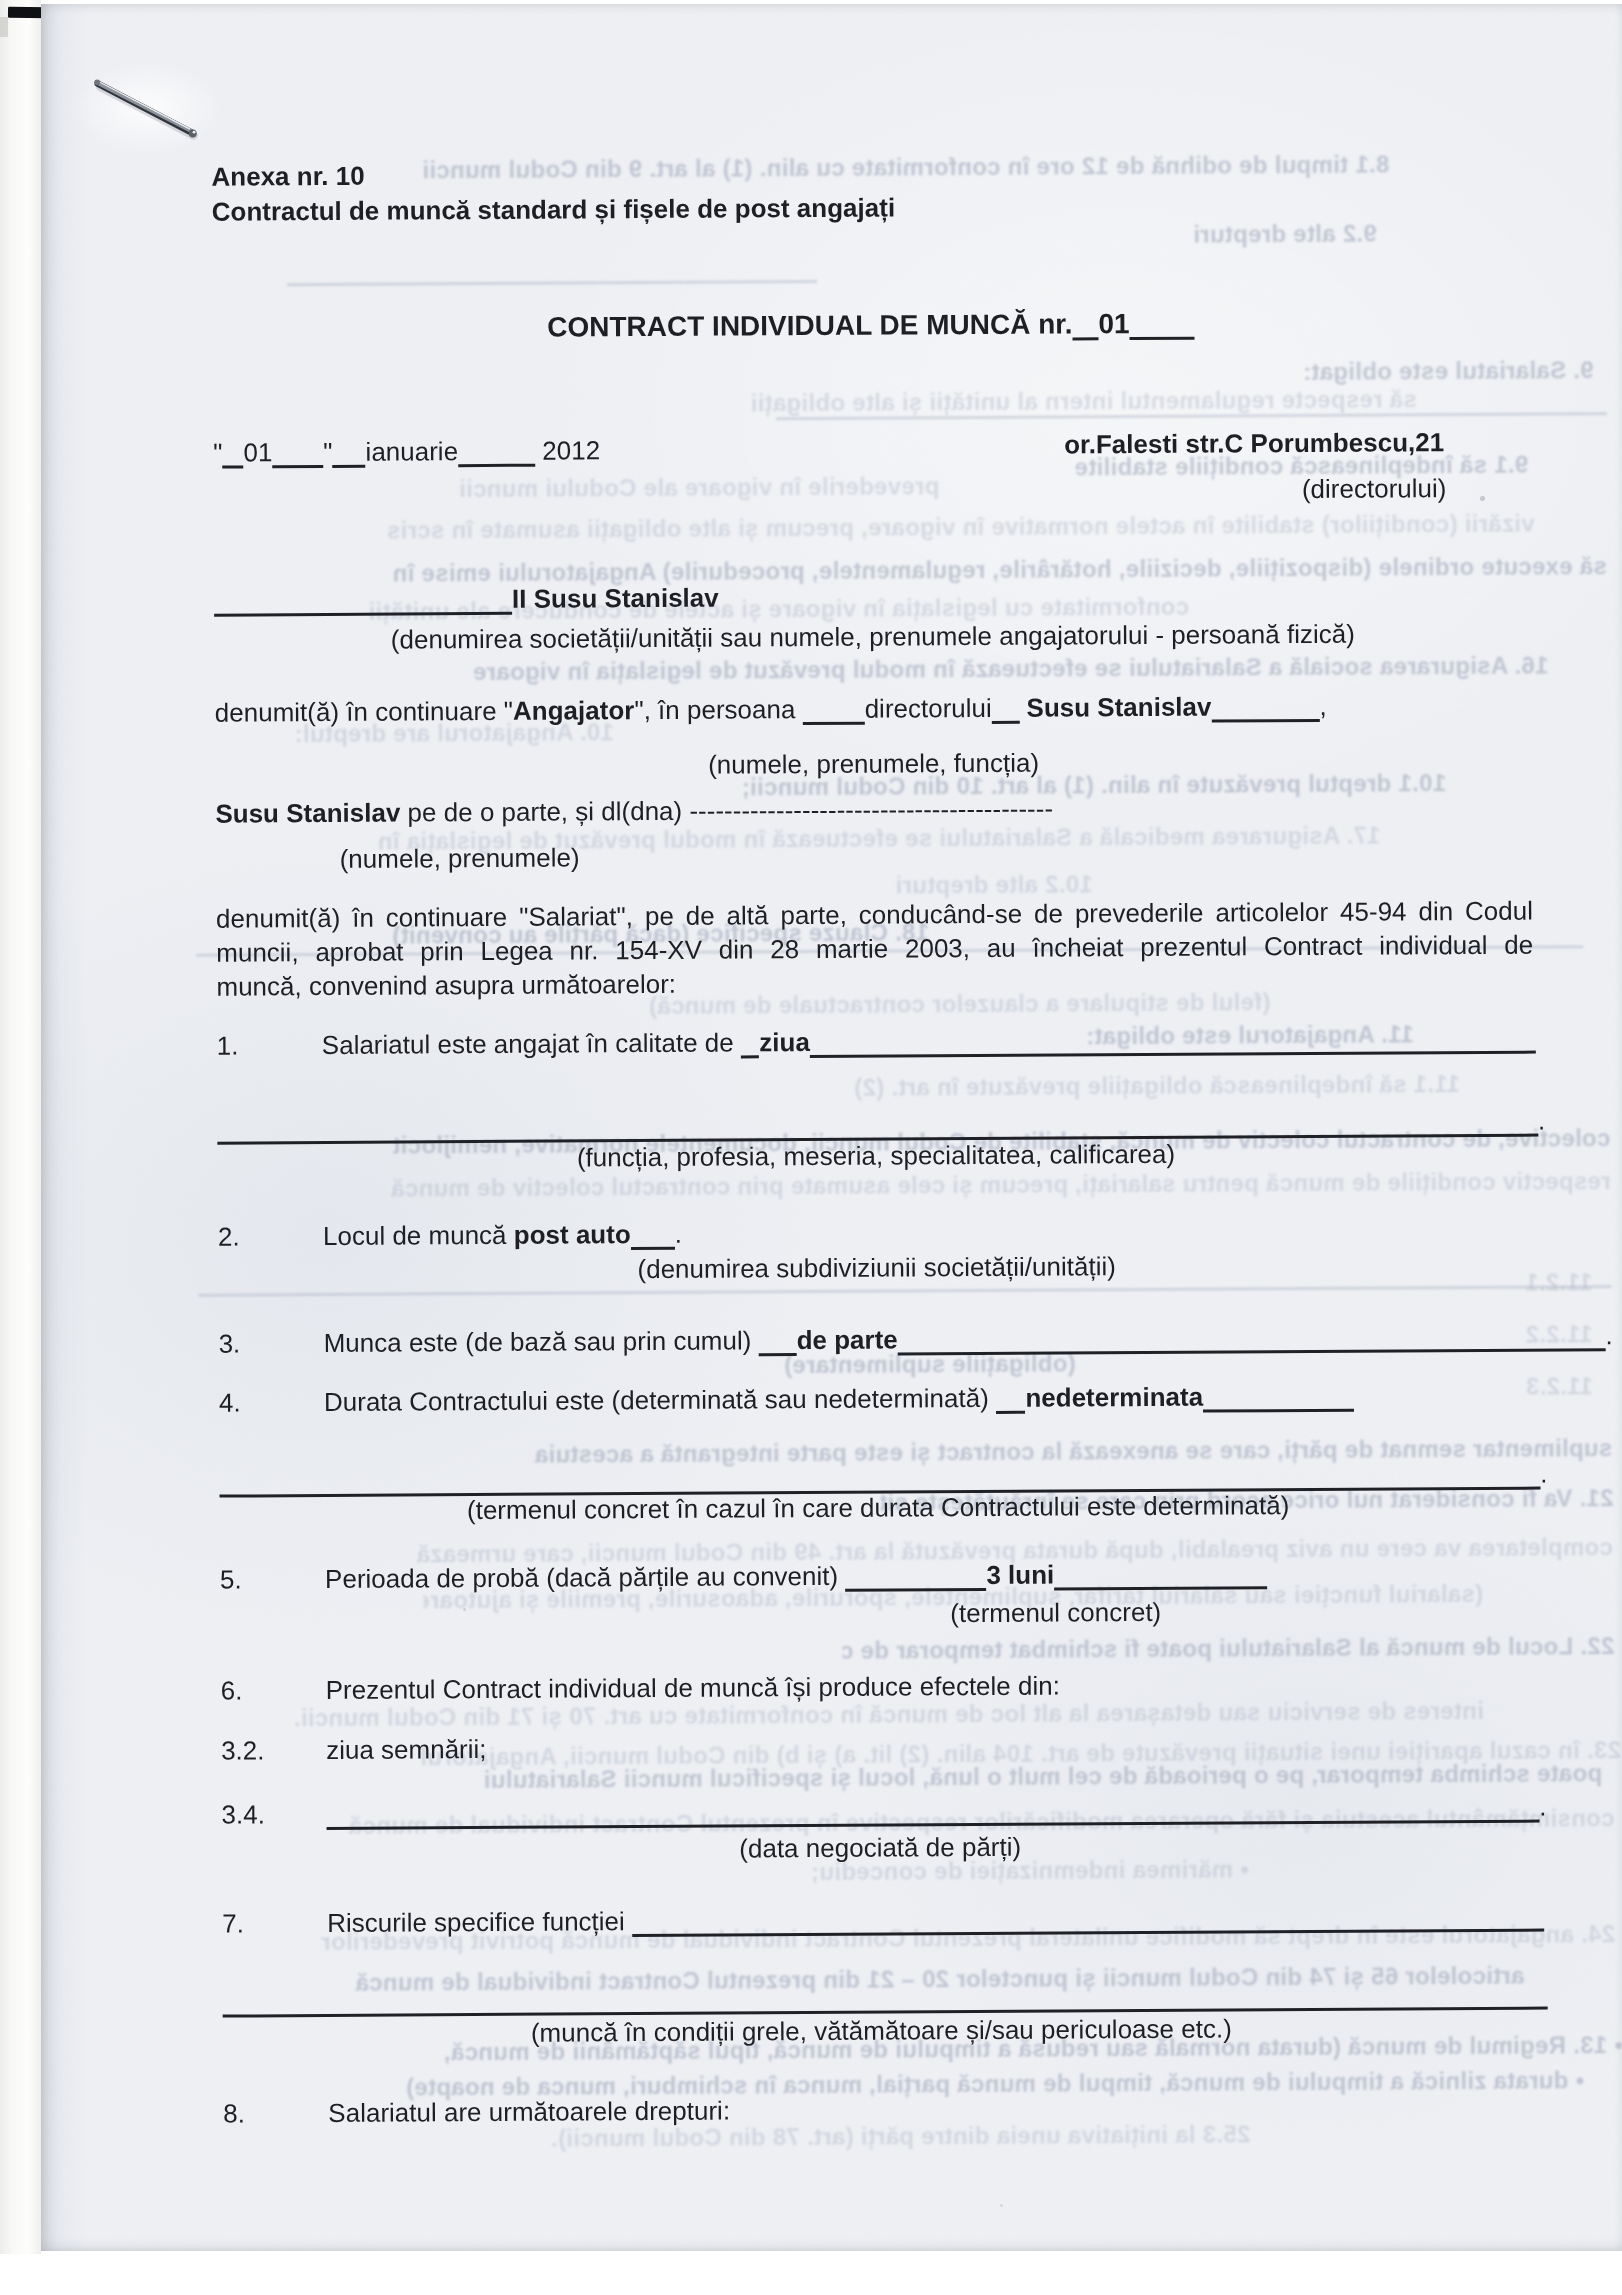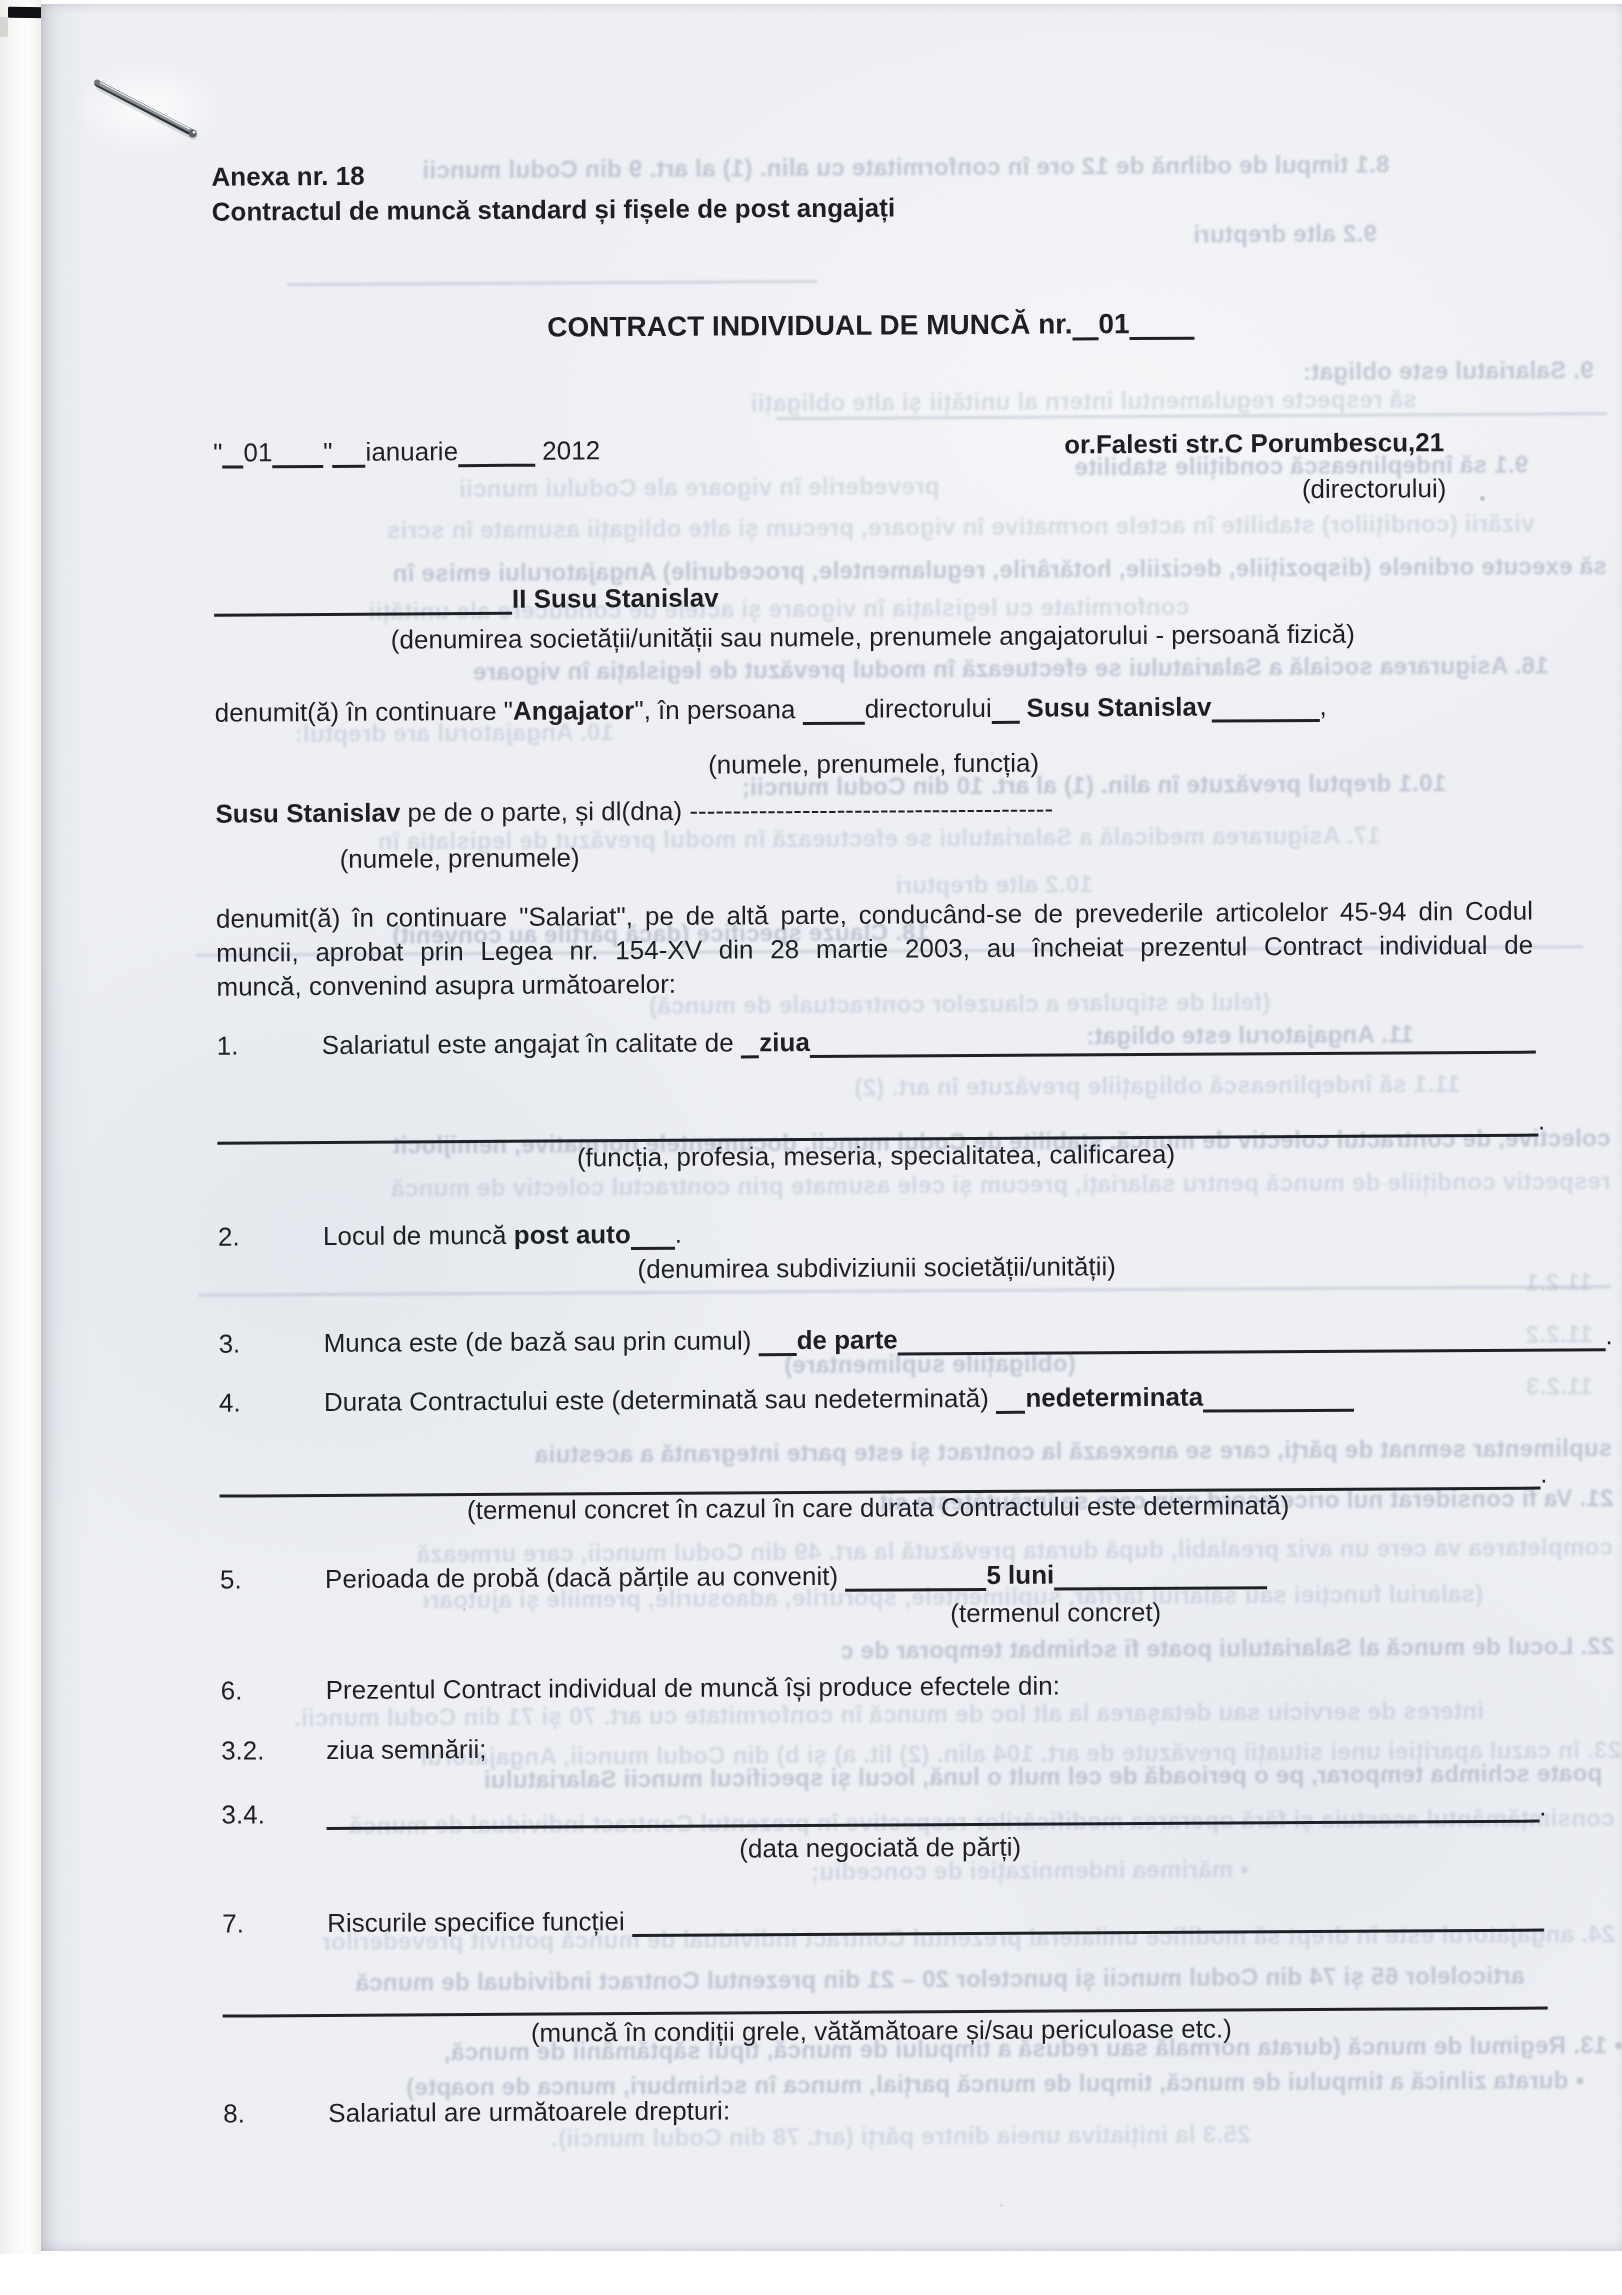--- a/index.html
+++ b/index.html
@@ -105,21 +105,21 @@
       <div class="ghost g-m" style="top: 1762px; left: 406px; width: 1191px;">poate schimba temporar, pe o perioadă de cel mult o lună, locul și specificul muncii Salariatului</div>
       <div class="ghost g-l" style="top: 1807px; left: 196px; width: 1413px;">consimțământul acestuia și fără operarea modificărilor respective în prezentul Contract individual de muncă</div>
       <div class="ghost g-l" style="top: 1856px; left: 628px; width: 615px;">•   mărimea indemnizației de concediu;</div>
       <div class="ghost g-l" style="top: 1923px; left: 196px; width: 1413px;">24.   angajatorul este în drept să modifice unilateral prezentul Contract individual de muncă potrivit prevederilor</div>
       <div class="ghost g-m" style="top: 1964px; left: 288px; width: 1230px;">articolelor 65 și 74 din Codul muncii și punctelor 20 – 21 din prezentul Contract individual de muncă</div>
       <div class="ghost g-m" style="top: 2034px; left: 196px; width: 1420px;">•   13.  Regimul de muncă (durata normală sau redusă a timpului de muncă, tipul săptămânii de muncă,</div>
       <div class="ghost g-m" style="top: 2069px; left: 275px; width: 1302px;">•   durata zilnică a timpului de muncă, timpul de muncă parțial, munca în schimburi, munca de noapte)</div>
       <div class="ghost g-l" style="top: 2121px; left: 458px; width: 785px;">25.3   la inițiativa uneia dintre părți (art. 78 din Codul muncii).</div>
     </div>
   <div id="content-layer">
-      <div class="row" style="top: 156px; left: 216px; width: 1319px; font-weight: 700;"><span>Anexa nr. 18</span></div>
+      <div class="row" style="top: 156px; left: 216px; width: 1319px; font-weight: 700;"><span>Anexa nr. 10</span></div>
       <div class="row" style="top: 191px; left: 216px; width: 1319px; font-weight: 700;"><span>Contractul de muncă standard și fișele de post angajați</span></div>
       <div class="row center" style="top: 309px; left: 216px; width: 1317px; font-size: 28px; font-weight: 700;"><span>CONTRACT INDIVIDUAL DE MUNCĂ nr.</span><span class="uline" style="width: 26px;"></span><span>01</span><span class="uline" style="width: 65px;"></span></div>
       <div class="row" style="top: 432px; left: 216px; width: 1319px;"><span>"</span><span class="uline" style="width: 21px;"></span><span>01</span><span class="uline" style="width: 51px;"></span><span>"</span><span class="uline" style="width: 33px;"></span><span>ianuarie</span><span class="uline" style="width: 77px;"></span><span> 2012</span></div>
       <div class="row right" style="top: 429px; left: 916px; width: 531px; font-weight: 700;"><span>or.Falesti str.C Porumbescu,21</span></div>
       <div class="row right" style="top: 475px; left: 1112px; width: 337px;"><span>(directorului)</span></div>
       <div class="row" style="top: 580px; left: 216px; width: 1319px;"><span class="uline" style="width: 298px;"></span><span class="b">II Susu Stanislav</span></div>
       <div class="row center" style="top: 620px; left: 216px; width: 1317px;"><span>(denumirea societății/unității sau numele, prenumele angajatorului - persoană fizică)</span></div>
       <div class="row" style="top: 692px; left: 216px; width: 1319px;"><span>denumit(ă) în continuare "</span><span class="b">Angajator</span><span>", în persoana </span><span class="uline" style="width: 62px;"></span><span>directorului</span><span class="uline" style="width: 27.5px;"></span><span> </span><span class="b">Susu Stanislav</span><span class="uline" style="width: 108px;"></span><span>,</span></div>
       <div class="row center" style="top: 747px; left: 216px; width: 1317px;"><span>(numele, prenumele, funcția)</span></div>
       <div class="row" style="top: 793px; left: 216px; width: 1319px;"><span class="b">Susu Stanislav</span><span> pe de o parte, și dl(dna) </span><span>------------------------------------------</span></div>
@@ -129,21 +129,21 @@
       <div class="row" style="top: 966px; left: 216px; width: 1317px;"><span>muncă, convenind asupra următoarelor:</span></div>
       <div class="row" style="top: 1025px; left: 216px; width: 1319px;"><span class="num">1.</span><span>Salariatul este angajat în calitate de </span><span class="uline" style="width: 18.3px;"></span><span class="b">ziua</span><span class="uline fill"></span></div>
       <div class="row" style="top: 1108px; left: 216px; width: 1328px;"><span class="uline fill"></span><span>.</span></div>
       <div class="row center" style="top: 1139px; left: 216px; width: 1317px;"><span>(funcția, profesia, meseria, specialitatea, calificarea)</span></div>
       <div class="row" style="top: 1216px; left: 216px; width: 1319px;"><span class="num">2.</span><span>Locul de muncă </span><span class="b">post auto</span><span class="uline" style="width: 44px;"></span><span>.</span></div>
       <div class="row center" style="top: 1251px; left: 216px; width: 1317px;"><span>(denumirea subdiviziunii societății/unității)</span></div>
       <div class="row" style="top: 1323px; left: 216px; width: 1394px;"><span class="num">3.</span><span>Munca este (de bază sau prin cumul) </span><span class="uline" style="width: 38px;"></span><span class="b">de parte</span><span class="uline fill"></span><span>.</span></div>
       <div class="row" style="top: 1382px; left: 216px; width: 1319px;"><span class="num">4.</span><span>Durata Contractului este (determinată sau nedeterminată) </span><span class="uline" style="width: 29.4px;"></span><span class="b">nedeterminata</span><span class="uline" style="width: 151px;"></span></div>
       <div class="row" style="top: 1461px; left: 216px; width: 1328px;"><span class="uline fill"></span><span>.</span></div>
       <div class="row center" style="top: 1491px; left: 216px; width: 1317px;"><span>(termenul concret în cazul în care durata Contractului este determinată)</span></div>
-      <div class="row" style="top: 1559px; left: 216px; width: 1319px;"><span class="num">5.</span><span>Perioada de probă (dacă părțile au convenit) </span><span class="uline" style="width: 141px;"></span><span class="b">5 luni</span><span class="uline" style="width: 213px;"></span></div>
+      <div class="row" style="top: 1559px; left: 216px; width: 1319px;"><span class="num">5.</span><span>Perioada de probă (dacă părțile au convenit) </span><span class="uline" style="width: 141px;"></span><span class="b">3 luni</span><span class="uline" style="width: 213px;"></span></div>
       <div class="row" style="top: 1597px; left: 946px; width: 589px;"><span>(termenul concret)</span></div>
       <div class="row" style="top: 1670px; left: 216px; width: 1319px;"><span class="num">6.</span><span>Prezentul Contract individual de muncă își produce efectele din:</span></div>
       <div class="row" style="top: 1730px; left: 216px; width: 1319px;"><span class="num">3.2.</span><span>ziua semnării;</span></div>
       <div class="row" style="top: 1794px; left: 216px; width: 1325px;"><span class="num">3.4.</span><span class="uline fill"></span><span>.</span></div>
       <div class="row center" style="top: 1831px; left: 216px; width: 1317px;"><span>(data negociată de părți)</span></div>
       <div class="row" style="top: 1903px; left: 216px; width: 1322px;"><span class="num">7.</span><span>Riscurile specifice funcției </span><span class="uline fill"></span></div>
       <div class="row" style="top: 1981px; left: 216px; width: 1325px;"><span class="uline fill"></span></div>
       <div class="row center" style="top: 2014px; left: 216px; width: 1317px;"><span>(muncă în condiții grele, vătămătoare și/sau periculoase etc.)</span></div>
       <div class="row" style="top: 2093px; left: 216px; width: 1319px;"><span class="num">8.</span><span>Salariatul are următoarele drepturi:</span></div>
     </div>

